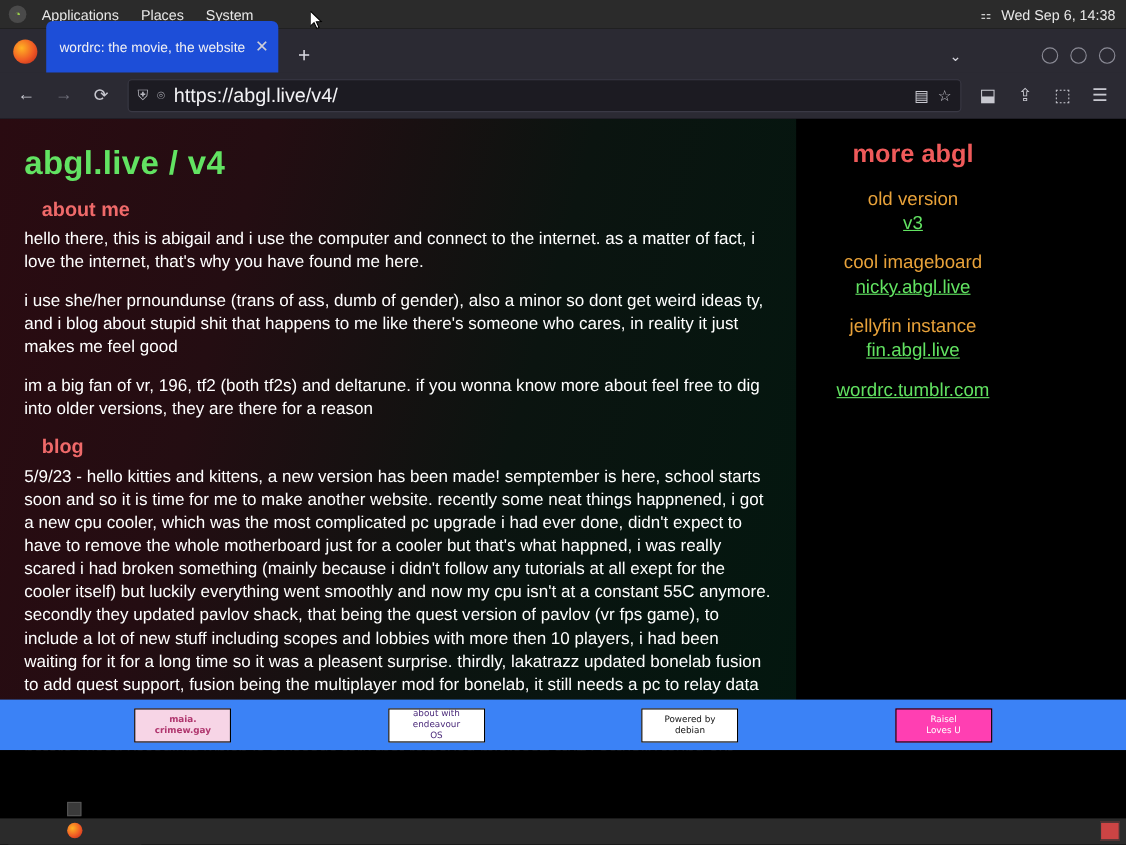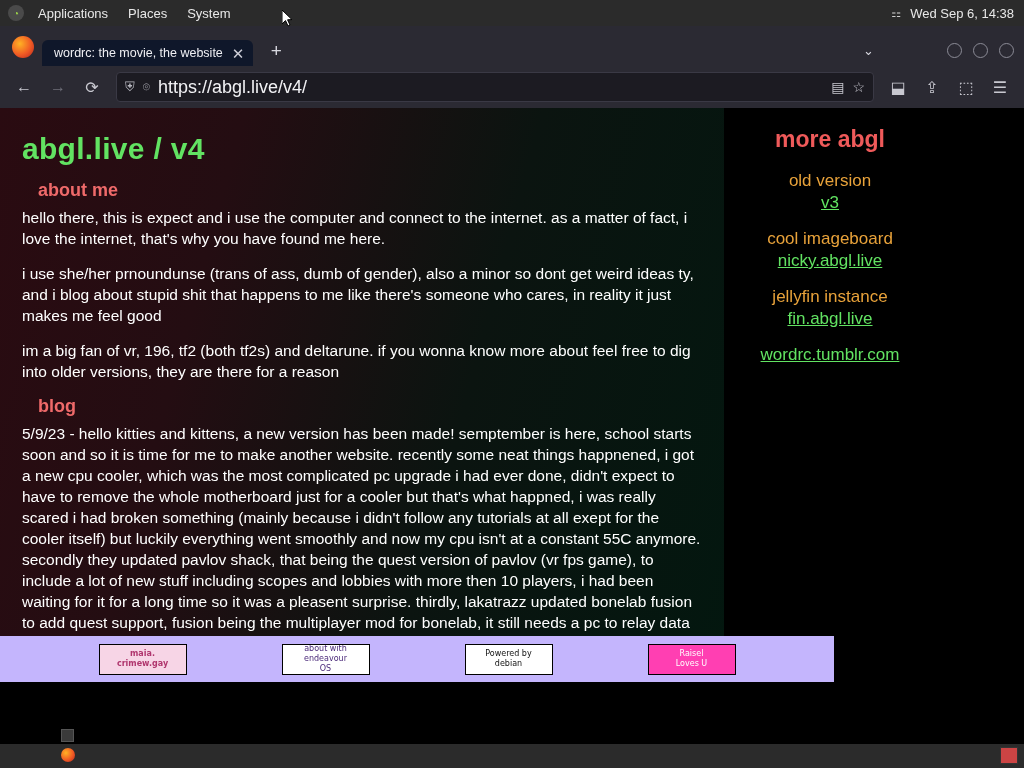--- a/index.html
+++ b/index.html
@@ -37,22 +37,22 @@
     height: 40px; display: flex; align-items: flex-end;
     padding: 0 6px; position: relative;
   }
   .ff-icon-fox {
     width: 22px; height: 22px; margin: 0 8px 8px 6px;
     border-radius: 50%;
     background: radial-gradient(circle at 35% 35%, #ffb224 0%, #f05a24 55%, #b5231e 100%);
     flex: none;
   }
   .ff-tab {
-    height: 26px; min-width: 210px; max-width: 230px;
-    background: #0f172a; border-radius: 6px 6px 0 0;
+    height: 47px; min-width: 210px; max-width: 230px;
+    background: #1d4ed8; border-radius: 6px 6px 0 0;
     display: flex; align-items: center; padding: 0 6px 0 12px;
     color: #f0f0f4; font-size: 12.5px; gap: 6px;
   }
   .ff-tab .tab-title {
     flex: 1; white-space: nowrap; overflow: hidden; text-overflow: ellipsis;
   }
   .ff-tab .tab-close { font-size: 15px; color: #cfcfd8; padding: 0 3px; line-height: 1; }
   .ff-newtab {
     color: #d8d8e0; font-size: 19px; margin: 0 0 6px 10px;
     width: 26px; text-align: center; line-height: 1;
@@ -125,22 +125,22 @@
   }
   .side-group { margin-bottom: 16px; }
   .side-label { color: #e8a23a; font-size: 17px; margin-bottom: 2px; }
   .side-link {
     color: #62e362; font-size: 17px; text-decoration: underline;
     display: block; word-break: break-all;
   }
 
   
   .badgebar {
-    position: absolute; left: 0; bottom: 0; width: 834px; height: 46px;
-    background: #c4b5fd; display: flex; align-items: center;
+    position: absolute; left: 0; bottom: 0; width: 1024px; height: 46px;
+    background: #3b82f6; display: flex; align-items: center;
     justify-content: space-around; padding: 0 51px;
   }
   .badge {
     width: 88px; height: 31px; font-size: 8px; line-height: 10px;
     display: flex; flex-direction: column; align-items: center;
     justify-content: center; font-family: "DejaVu Sans", sans-serif;
     border: 1px solid #000; overflow: hidden; text-align: center;
   }
   .badge-maia { background: #f7d5e6; color: #b0366e; font-weight: bold; }
   .badge-endeavour { background: #ffffff; color: #4b2a7a; }
@@ -225,21 +225,21 @@
         <div class="nav-btn">⬚</div>
         <div class="nav-btn">☰</div>
       </div>
     </div>
   </div>
 
   <div class="page">
     <div class="content-col">
       <h1 class="site-title">abgl.live / v4</h1>
       <h2 class="sect">about me</h2>
-      <p class="body">hello there, this is expect and i use the computer and connect to the internet. as a matter of fact, i love the internet, that's why you have found me here.</p>
+      <p class="body">hello there, this is abigail and i use the computer and connect to the internet. as a matter of fact, i love the internet, that's why you have found me here.</p>
       <p class="body">i use she/her prnoundunse (trans of ass, dumb of gender), also a minor so dont get weird ideas ty, and i blog about stupid shit that happens to me like there's someone who cares, in reality it just makes me feel good</p>
       <p class="body">im a big fan of vr, 196, tf2 (both tf2s) and deltarune. if you wonna know more about feel free to dig into older versions, they are there for a reason</p>
       <h2 class="sect blog">blog</h2>
       <p class="body last">5/9/23 - hello kitties and kittens, a new version has been made! semptember is here, school starts soon and so it is time for me to make another website. recently some neat things happnened, i got a new cpu cooler, which was the most complicated pc upgrade i had ever done, didn't expect to have to remove the whole motherboard just for a cooler but that's what happned, i was really scared i had broken something (mainly because i didn't follow any tutorials at all exept for the cooler itself) but luckily everything went smoothly and now my cpu isn't at a constant 55C anymore. secondly they updated pavlov shack, that being the quest version of pavlov (vr fps game), to include a lot of new stuff including scopes and lobbies with more then 10 players, i had been waiting for it for a long time so it was a pleasent surprise. thirdly, lakatrazz updated bonelab fusion to add quest support, fusion being the multiplayer mod for bonelab, it still needs a pc to relay data to steam but even away from hone on my silly laptop i was able to set eveything up and play, it is quite laggy for sure but also pretty fun. also, i have found a new way to connect to my server, when before i used vscodium which is a vscode fork that removed microsoft stuff i actually found out vanilla vscode has a feature to DIRECTLY connect to ssh servers as if they were local files</p>
     </div>
 
     <div class="side-col">
       <div class="side-h">more abgl</div>
 
       <div class="side-group">

